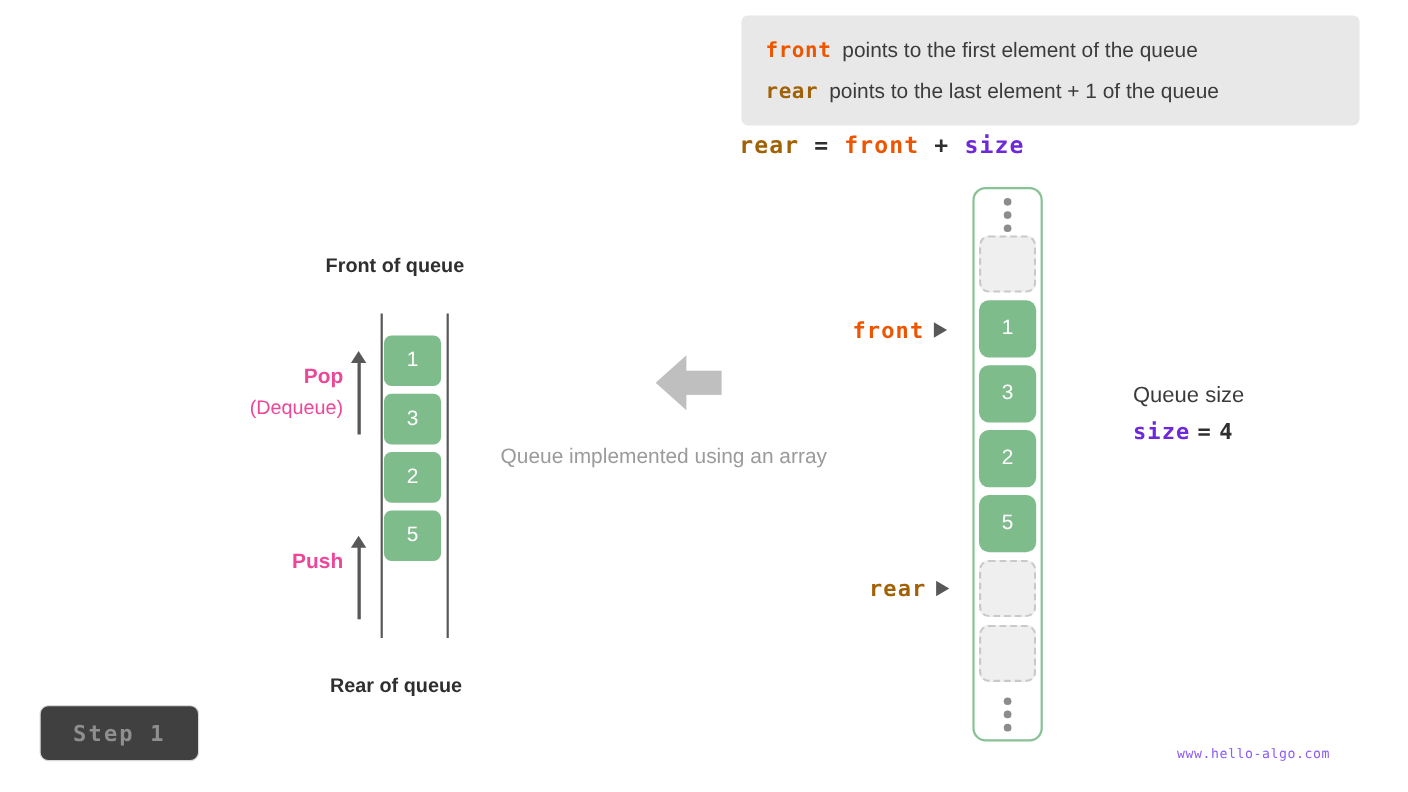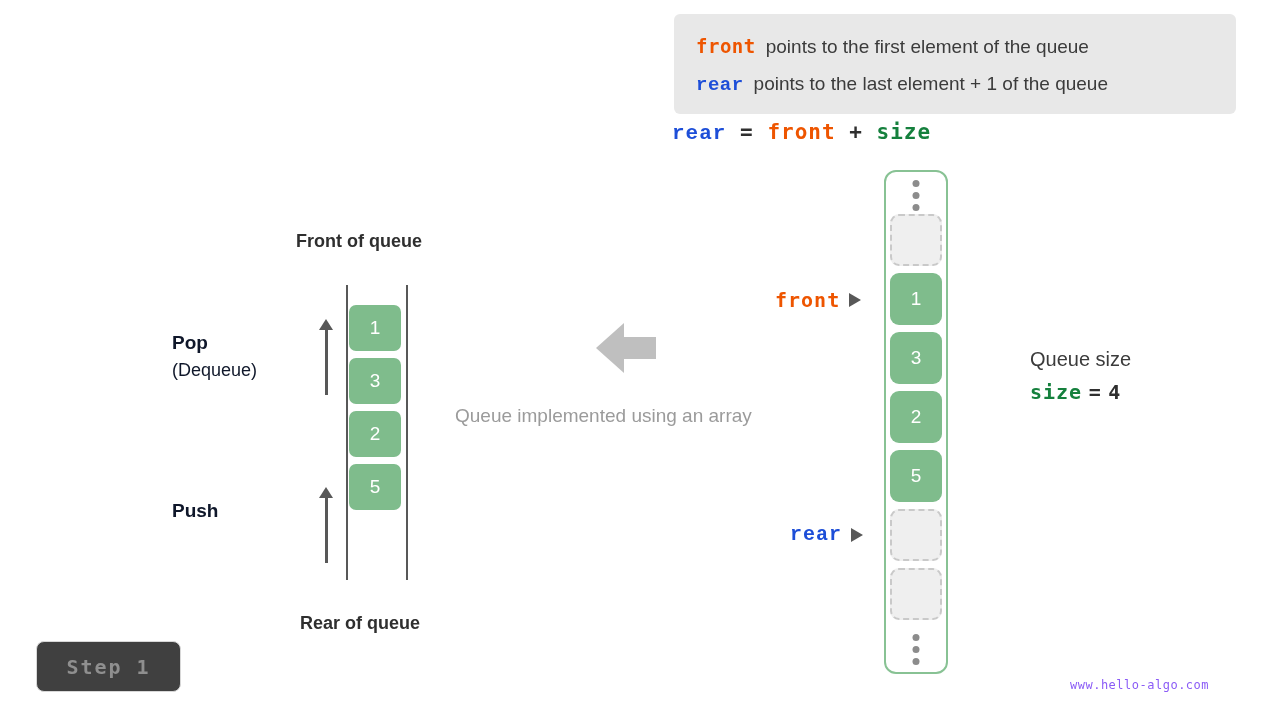--- a/index.html
+++ b/index.html
@@ -33,22 +33,22 @@
     line-height: 37px;
     white-space: nowrap;
     font-size: 19px;
     color: #3b3b3b;
   }
   .mono {
     font-family: "DejaVu Sans Mono", monospace;
     font-weight: bold;
   }
   .c-front { color: #ee5500; }
-  .c-rear  { color: #1d4ed8; font-family: Liberation Mono, monospace; }
-  .c-size  { color: #15803d; }
+  .c-rear  { color: #a16207; }
+  .c-size  { color: #6d28d9; }
   .legend-kw { font-size: 19px; letter-spacing: 0.5px; }
   .legend-txt { margin-left: 10px; font-size: 19px; }
 
   
   #formula {
     left: 672px;
     top: 120px;
     font-size: 21px;
     letter-spacing: 1px;
     white-space: nowrap;
@@ -93,22 +93,23 @@
     border-radius: 7px;
     margin-bottom: 7px;
     color: #ffffff;
     font-size: 19px;
     display: flex;
     align-items: center;
     justify-content: center;
   }
 
   .op-label {
+    text-align: right;
     width: 140px;
-    color: #0f172a;
+    color: #ec4899;
     white-space: nowrap;
   }
   .op-name {
     font-size: 19px;
     font-weight: bold;
     line-height: 26px;
   }
   .op-sub {
     font-size: 18px;
     line-height: 28px;

